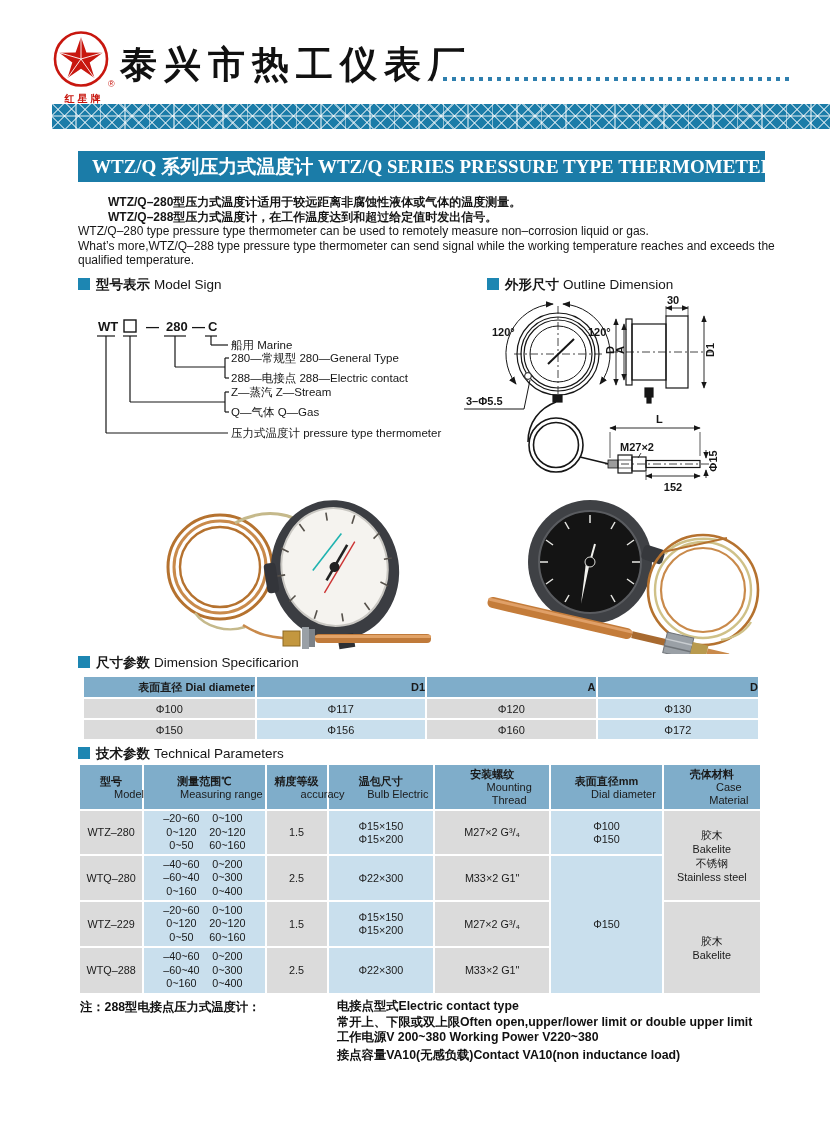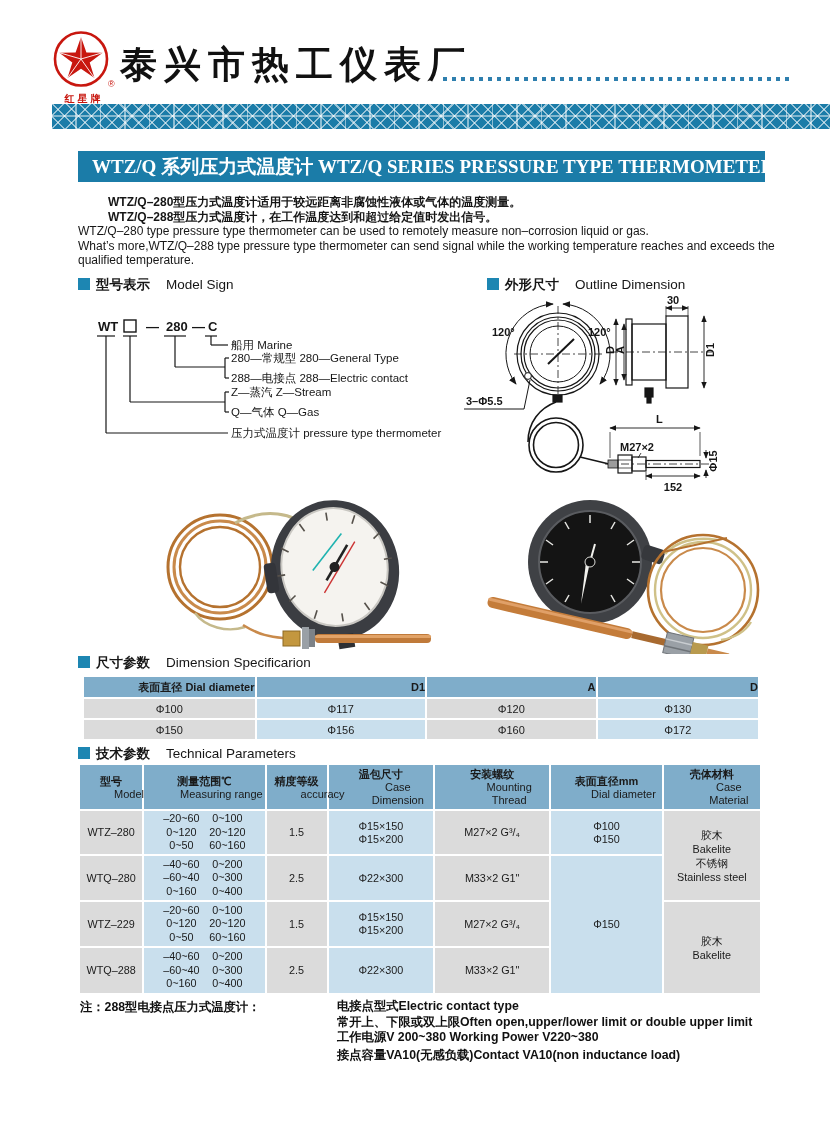--- a/index.html
+++ b/index.html
@@ -24,21 +24,21 @@
             color:#fff;font-family:"Liberation Serif",serif;font-weight:bold;font-size:19px;
             line-height:31px;padding-left:14px;box-sizing:border-box;white-space:nowrap;}
 
   
   .intro{position:absolute;left:78px;top:195px;width:702px;font-size:12px;line-height:14.6px;}
   .intro .cn{padding-left:30px;font-weight:bold;}
   .sechead{position:absolute;height:14px;font-size:13.5px;white-space:nowrap;}
   .sechead .sq{display:inline-block;width:12px;height:12px;background:#1d86b2;margin-right:6px;
                vertical-align:-1px;}
   .sechead .cn{font-weight:bold;}
-  .sechead .en{font-weight:normal;margin-left:16px;}
+  .sechead .en{font-weight:normal;margin-left:4px;}
 
   
   table{border-collapse:separate;border-spacing:2px;table-layout:fixed;}
   th,td{font-size:11px;text-align:center;vertical-align:middle;padding:0;color:#1a1a1a;}
   .hd{background:#7fadca;font-weight:bold;}
   .cg{background:#dbdbdb;}
   .cb{background:#c9dfed;}
   .dimtab{position:absolute;left:82px;top:675px;width:678px;}
   .dimtab th{height:20px;text-align:right;}
   .dimtab td{height:19px;}
@@ -353,21 +353,21 @@
       <th class="hd">
             <div class="cn">测量范围℃</div>
             <div class="en">Measuring range</div>
           </th>
       <th class="hd">
             <div class="cn">精度等级</div>
             <div class="en">accuracy</div>
           </th>
       <th class="hd">
             <div class="cn">温包尺寸</div>
-            <div class="en">Case Dimension</div>
+            <div class="en">Bulb Electric</div>
           </th>
       <th class="hd">
             <div class="cn">安装螺纹</div>
             <div class="en">Mounting Thread</div>
           </th>
       <th class="hd">
             <div class="cn">表面直径mm</div>
             <div class="en">Dial diameter</div>
           </th>
       <th class="hd">

